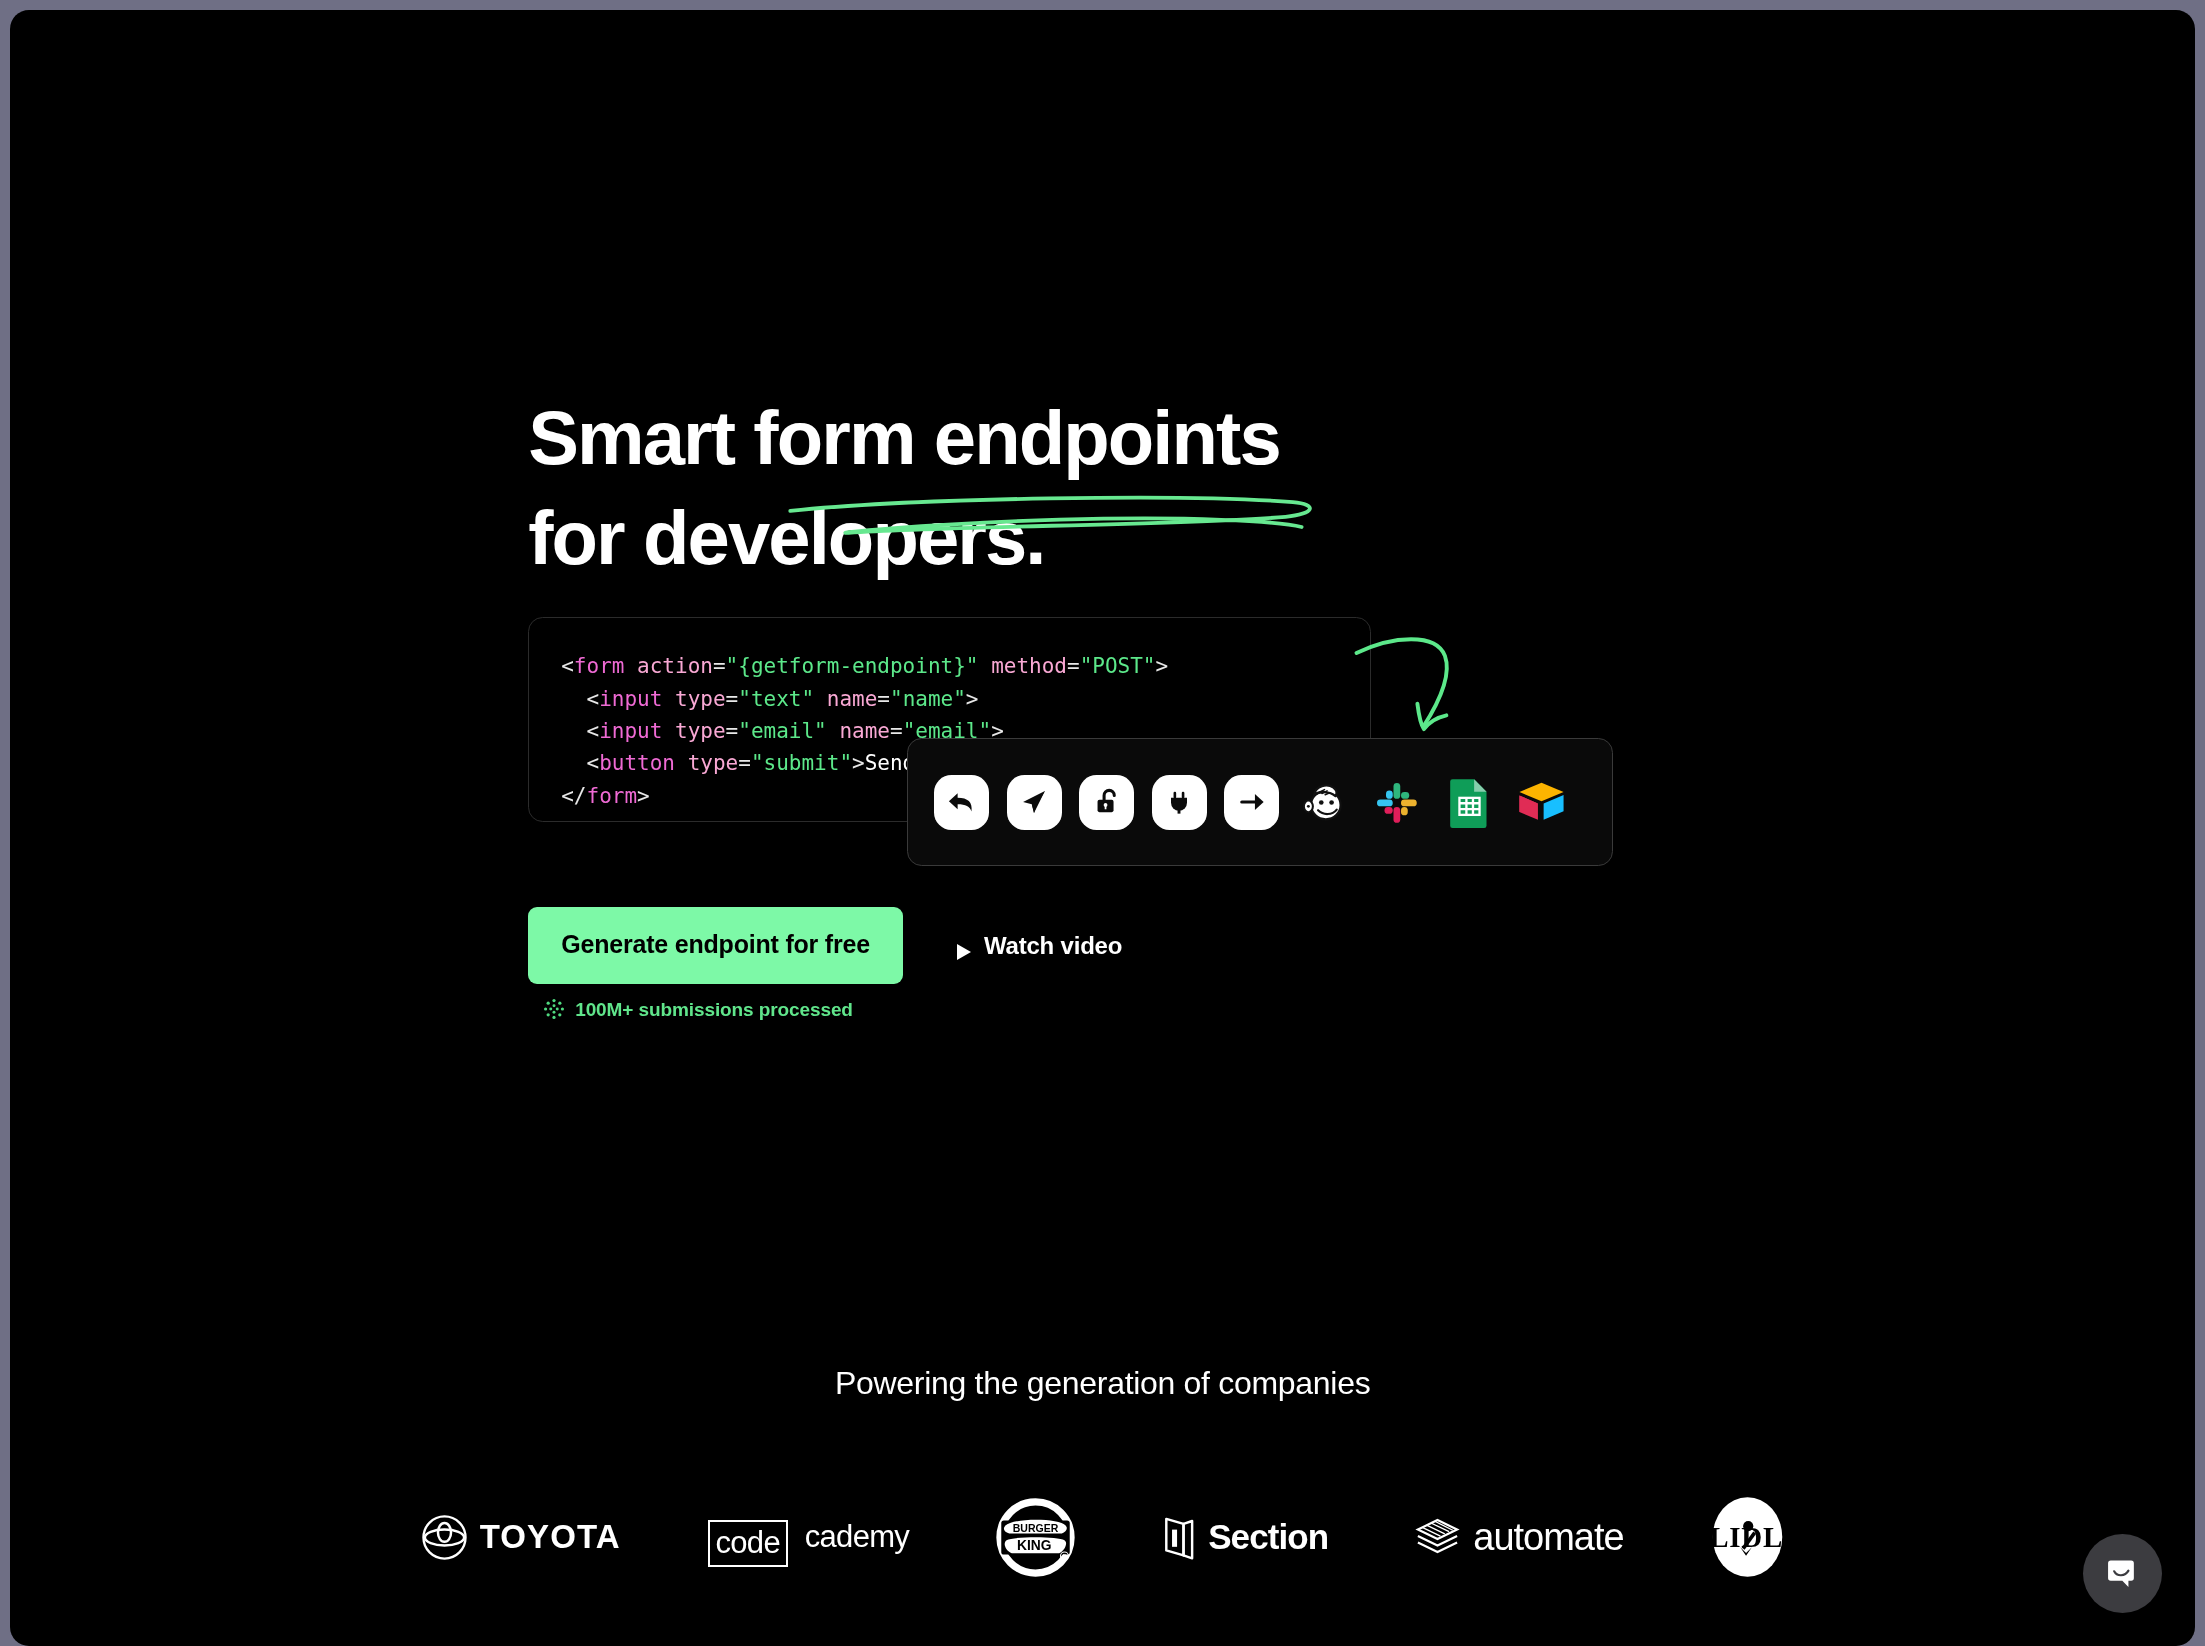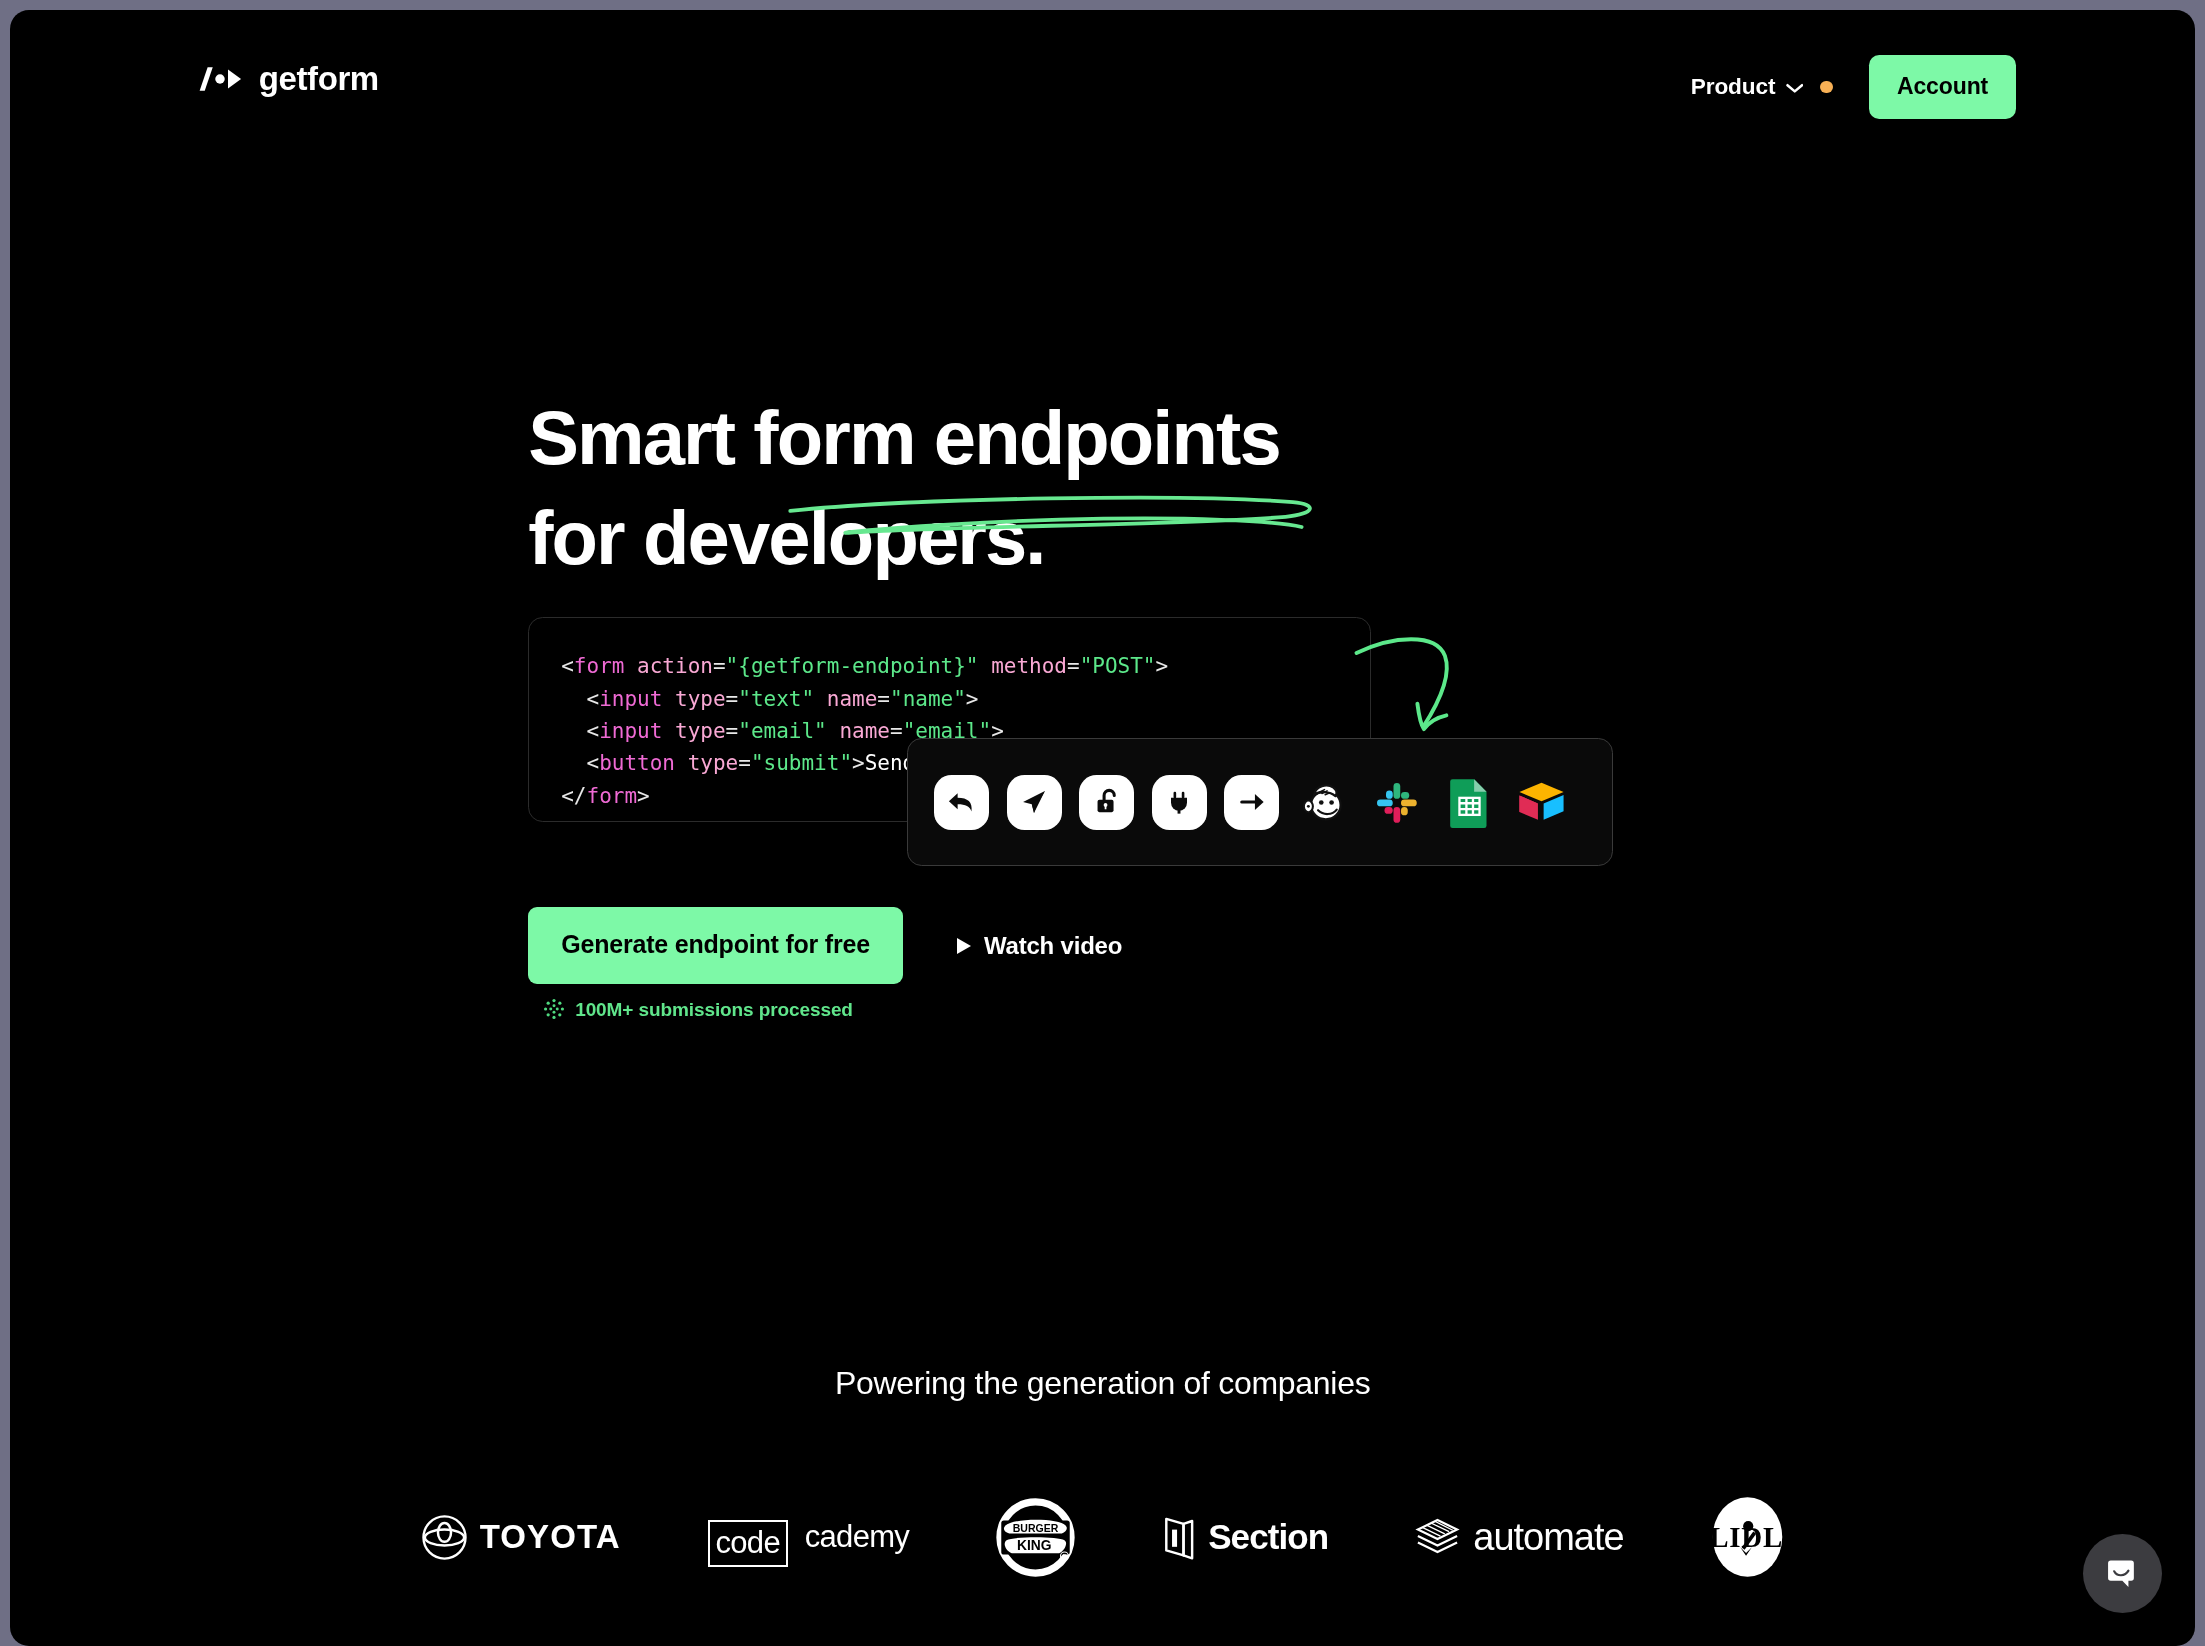--- a/index.html
+++ b/index.html
@@ -213,21 +213,21 @@
     font-weight: 700;
     letter-spacing: -0.2px;
     border: none;
     border-radius: 9px;
     padding: 23px 33px 25px 33px;
     cursor: pointer;
     font-family: "Liberation Sans", sans-serif;
   }
   #watch-video {
     display: flex;
-    align-items: center;
+    align-items: flex-end;
     gap: 13px;
     cursor: pointer;
   }
   #watch-video .tri {
     width: 0; height: 0;
     border-left: 14px solid #ffffff;
     border-top: 8.7px solid transparent;
     border-bottom: 8.7px solid transparent;
   }
   #watch-video .label {
@@ -293,47 +293,20 @@
     justify-content: center;
     cursor: pointer;
   }
 </style>
 </head>
 <body>
 
 <div id="frame">
   <div id="page">
 
-    <div id="nav">
-
-      <div id="logo">
-        <span class="mark">
-          <svg viewBox="0 0 66 38" width="48" height="28">
-            <path d="M16 3 L5 35 L12 35 L23 3 Z" fill="#ffffff"></path>
-            <circle cx="33" cy="19" r="6.5" fill="#ffffff"></circle>
-            <path d="M44 6 L62 19 L44 32 Z" fill="#ffffff"></path>
-          </svg>
-        </span>
-        <span class="word">getform</span>
-      </div>
-
-      <div id="nav-right">
-        <div id="product-menu">
-          <span class="label">Product</span>
-          <span class="chev">
-            <svg viewBox="0 0 24 14" width="17.5" height="10.2">
-              <path d="M2 3 L12 11.5 L22 3" stroke="#ffffff" stroke-width="3.4" fill="none" stroke-linecap="round" stroke-linejoin="round"></path>
-            </svg>
-          </span>
-        </div>
-        <div id="nav-dot"></div>
-        <button id="account-btn">Account</button>
-      </div>
-
-    </div>
 
     <div id="hero">
       <h1 id="headline">
         <span>Smart form endpoints
 for developers.</span>
         <span id="swoosh">
           <svg viewBox="0 0 740 70" width="539" height="51">
             <path d="M10 26 C 180 8, 560 2, 700 14 C 735 17, 730 30, 690 34 C 560 46, 230 46, 90 56 C 60 58, 180 44, 380 38 C 560 33, 680 40, 712 48" stroke="#67e890" stroke-width="5.2" fill="none" stroke-linecap="round"></path>
           </svg>
         </span>

